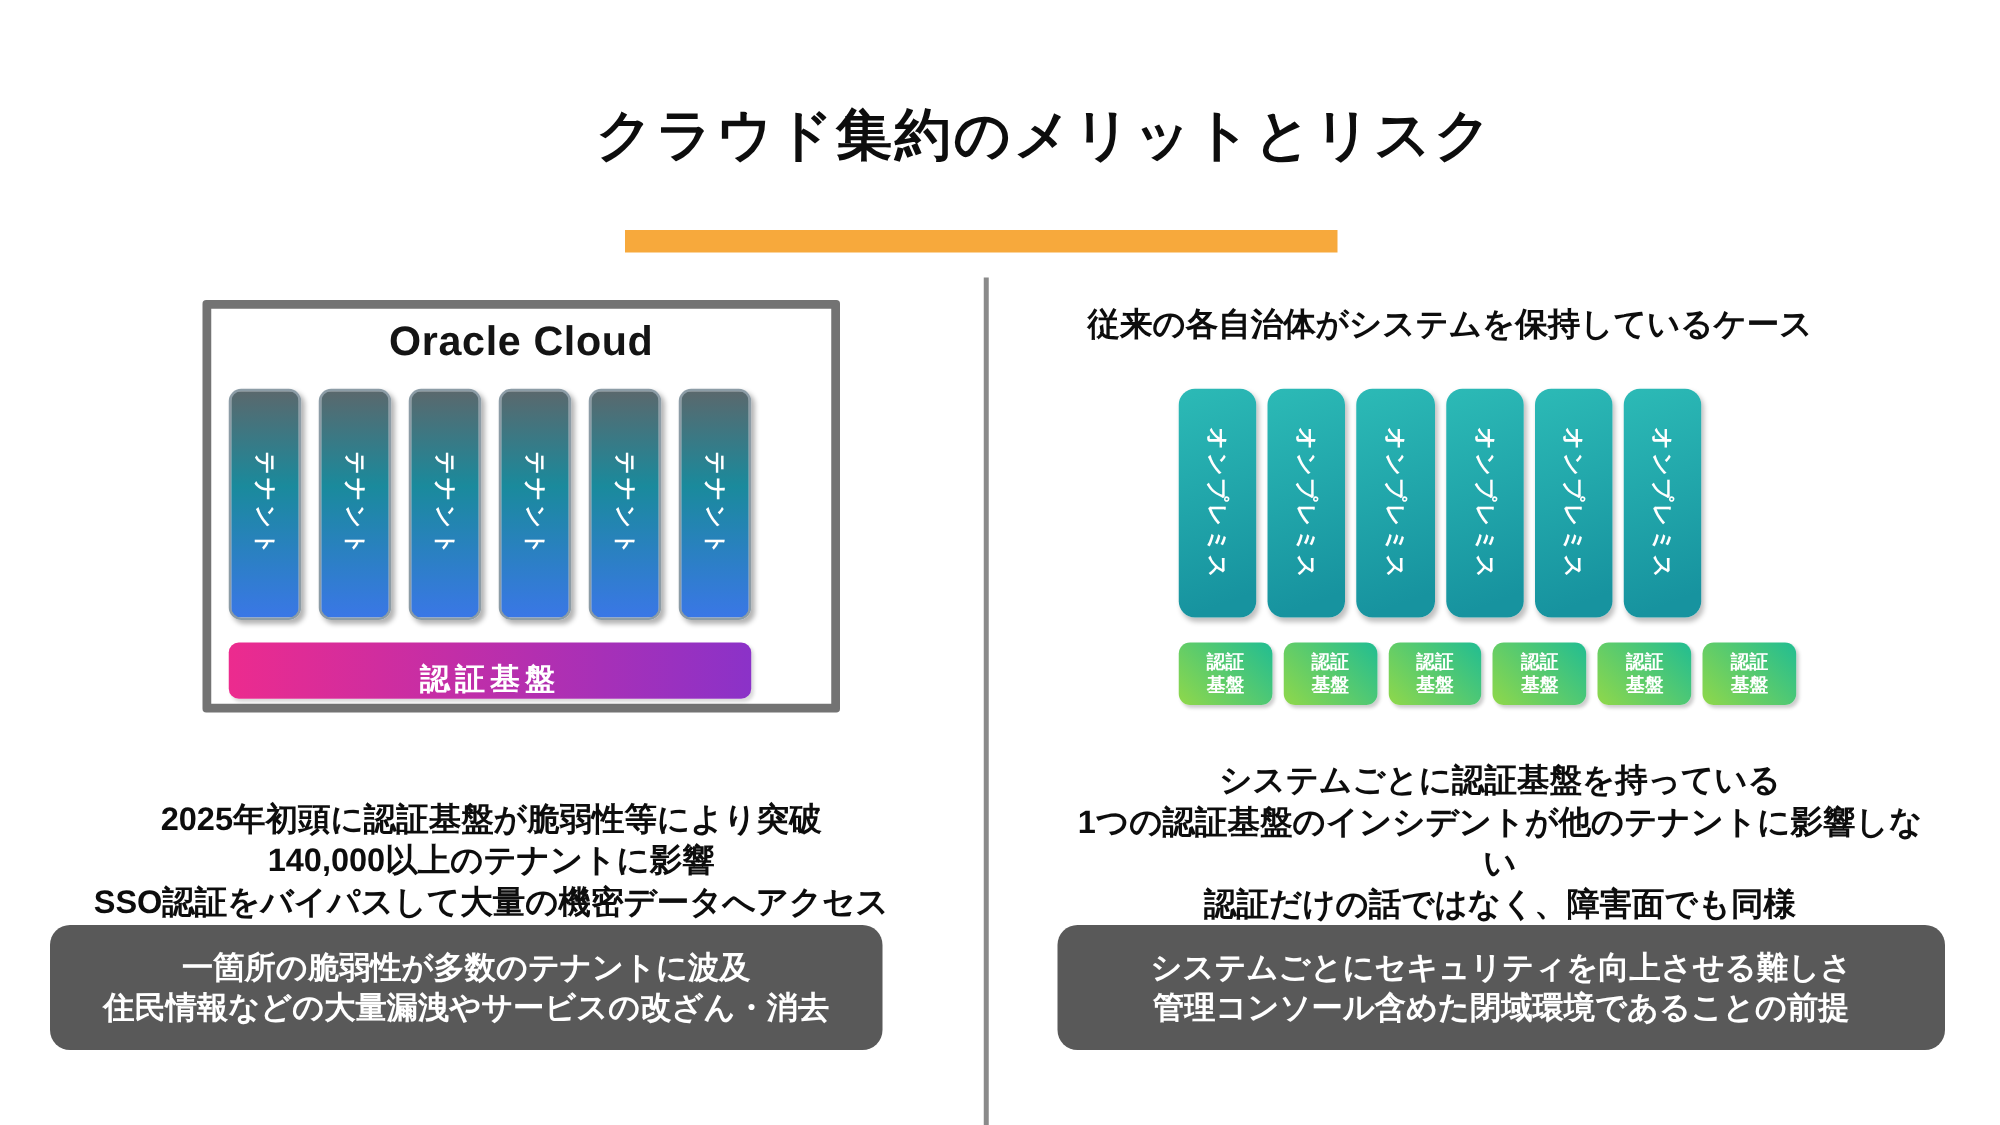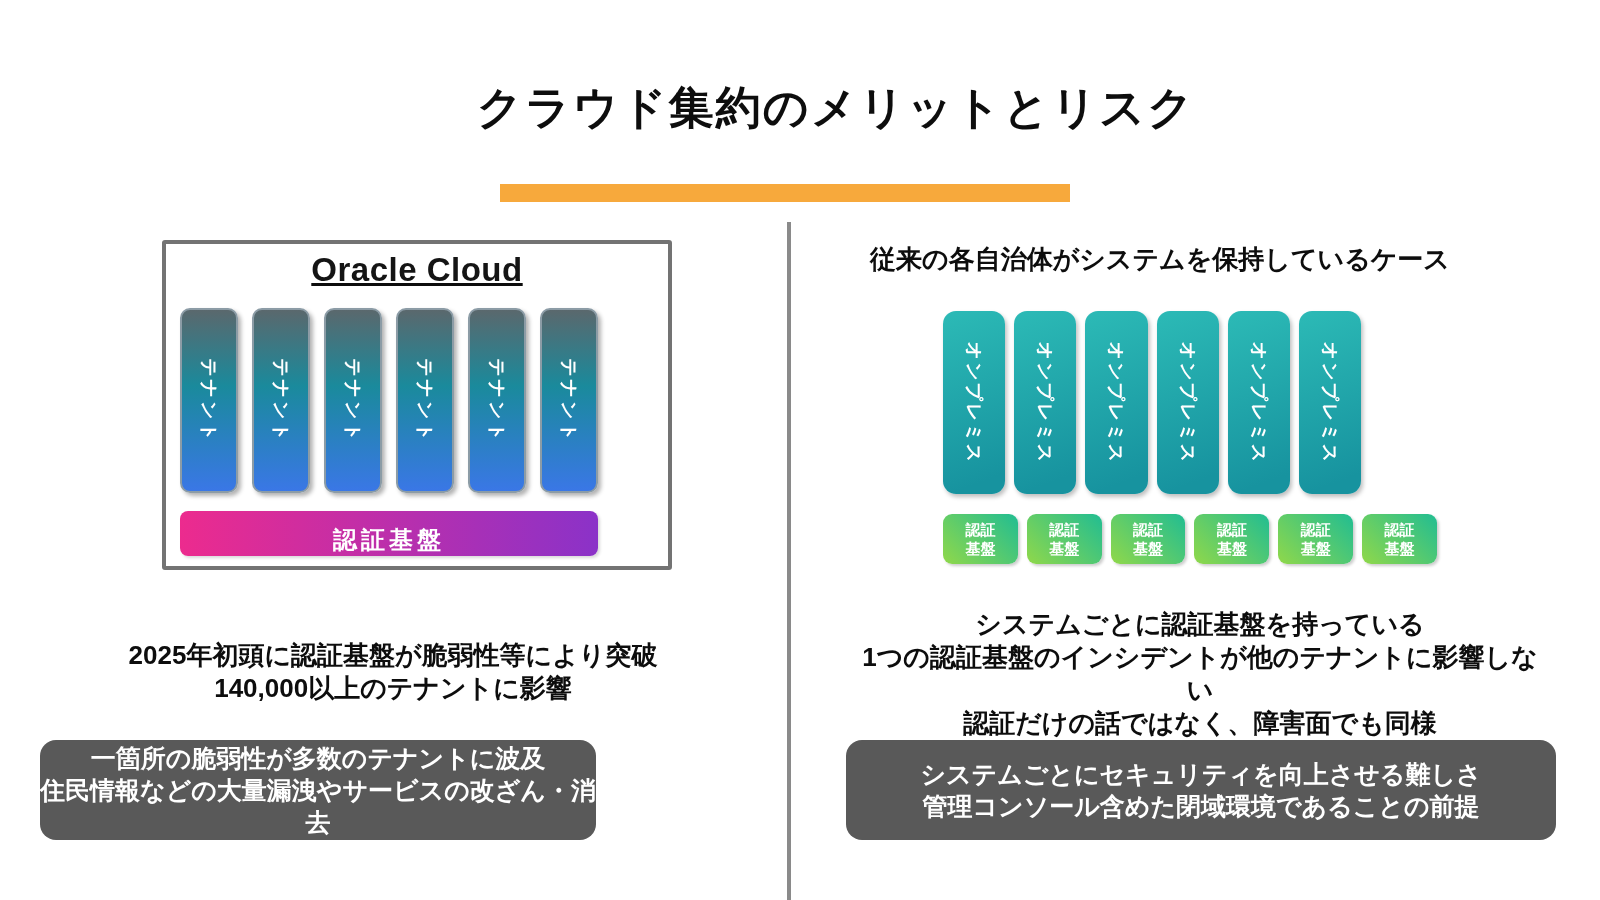--- a/index.html
+++ b/index.html
@@ -20,23 +20,22 @@
     background:#F7A93C;
   }
   .divider {
     position:absolute; left:787px; top:222px; width:4px; height:678px;
     background:#8A8A8A;
   }
 
   
   .oracle-box {
     position:absolute; left:162px; top:240px; width:510px; height:330px;
-    border:4px solid #737373; background:#fff; box-sizing:border-box;
+    border:7px solid #737373; background:#fff; box-sizing:border-box;
     border-radius:3px;
-    text-decoration:underline;
   }
   .oracle-title {
     margin-top:7px; text-align:center; font-size:33px; font-weight:800;
     color:#141414; letter-spacing:0.5px;
   }
   .tenant-row {
     position:absolute; left:14px; top:64px; width:418px; height:185px;
     display:flex; gap:14px;
   }
   .tenant-col {
@@ -94,21 +93,21 @@
   .left-body  { left:35px;  width:716px;margin-top:31px; }
   .right-body { left:850px; width:700px; }
 
   
   .callout {
     position:absolute; top:740px; height:100px; background:#595959;
     border-radius:16px; color:#fff; font-size:25px; font-weight:800;
     line-height:32px; display:flex; flex-direction:column;
     justify-content:center; text-align:center; box-sizing:border-box;
   }
-  .left-callout  { left:40px;  width:556px; }
+  .left-callout  { left:40px;  width:666px; }
   .right-callout { left:846px; width:710px; }
 </style>
 </head>
 <body>
 
 <div class="canvas">
 
   <div class="main-title">クラウド集約のメリットとリスク</div>
   <div class="accent-bar"></div>
   <div class="divider"></div>
@@ -172,20 +171,21 @@
 基盤</div>
       <div class="auth-box">認証
 基盤</div>
       <div class="auth-box">認証
 基盤</div>
     </div>
 
   <div class="body-text left-body">
       <div class="line">2025年初頭に認証基盤が脆弱性等により突破</div>
       <div class="line">140,000以上のテナントに影響</div>
+      <div class="line">SSO認証をバイパスして大量の機密データへアクセス</div>
     </div>
   <div class="body-text right-body">
       <div class="line">システムごとに認証基盤を持っている</div>
       <div class="line">1つの認証基盤のインシデントが他のテナントに影響しない</div>
       <div class="line">認証だけの話ではなく、障害面でも同様</div>
     </div>
 
   <div class="callout left-callout">
       <div class="line">一箇所の脆弱性が多数のテナントに波及</div>
       <div class="line">住民情報などの大量漏洩やサービスの改ざん・消去</div>

